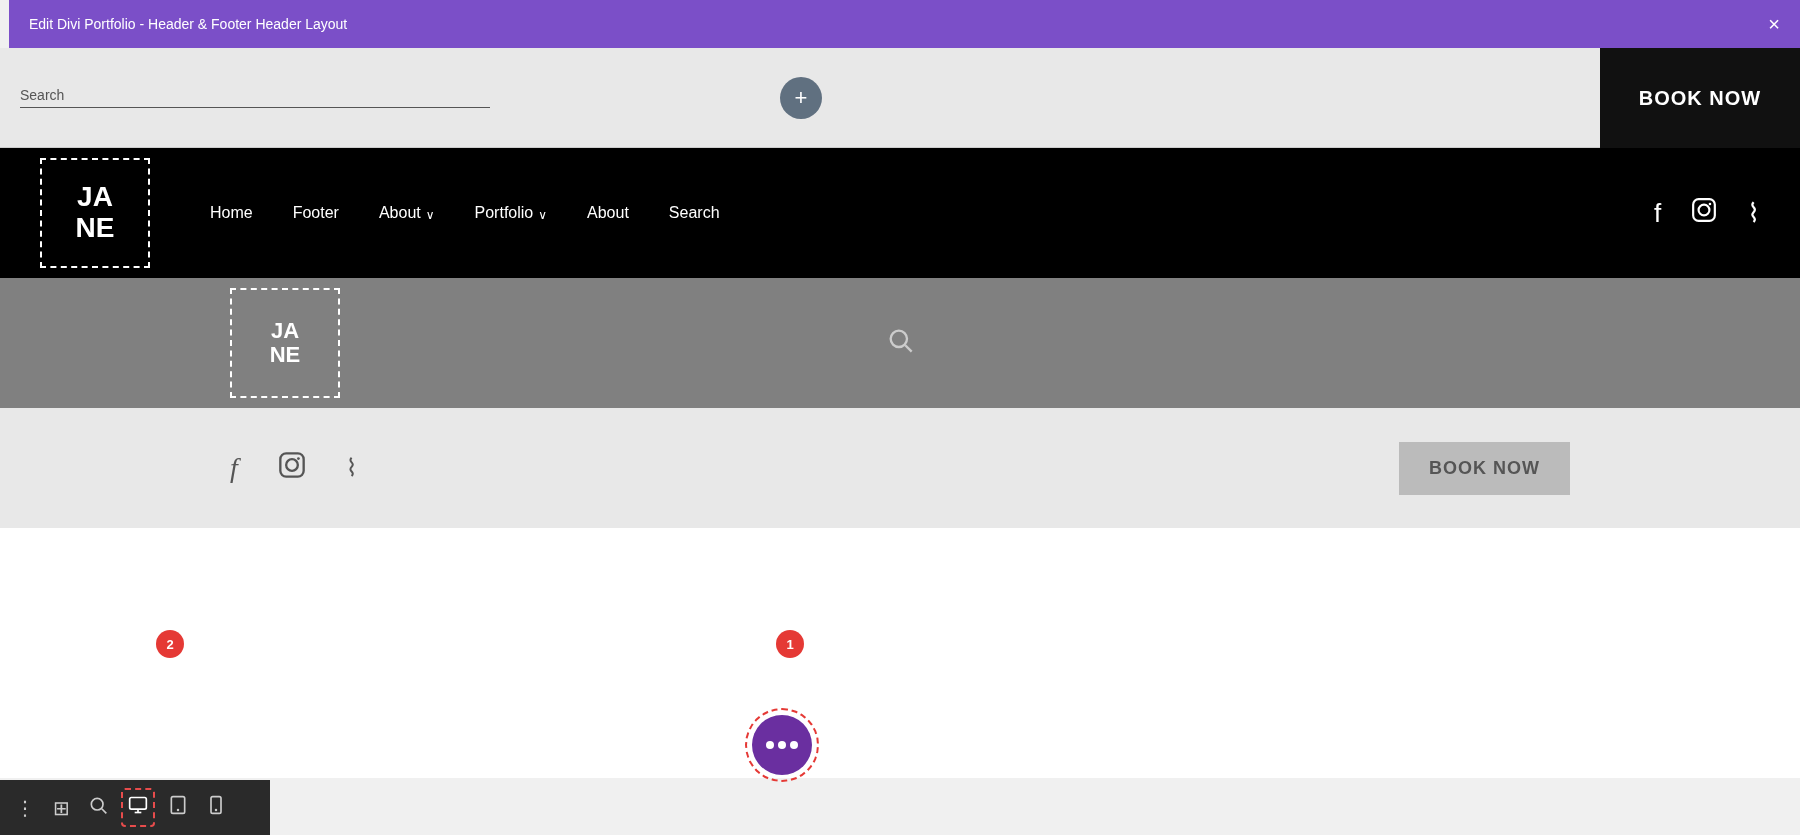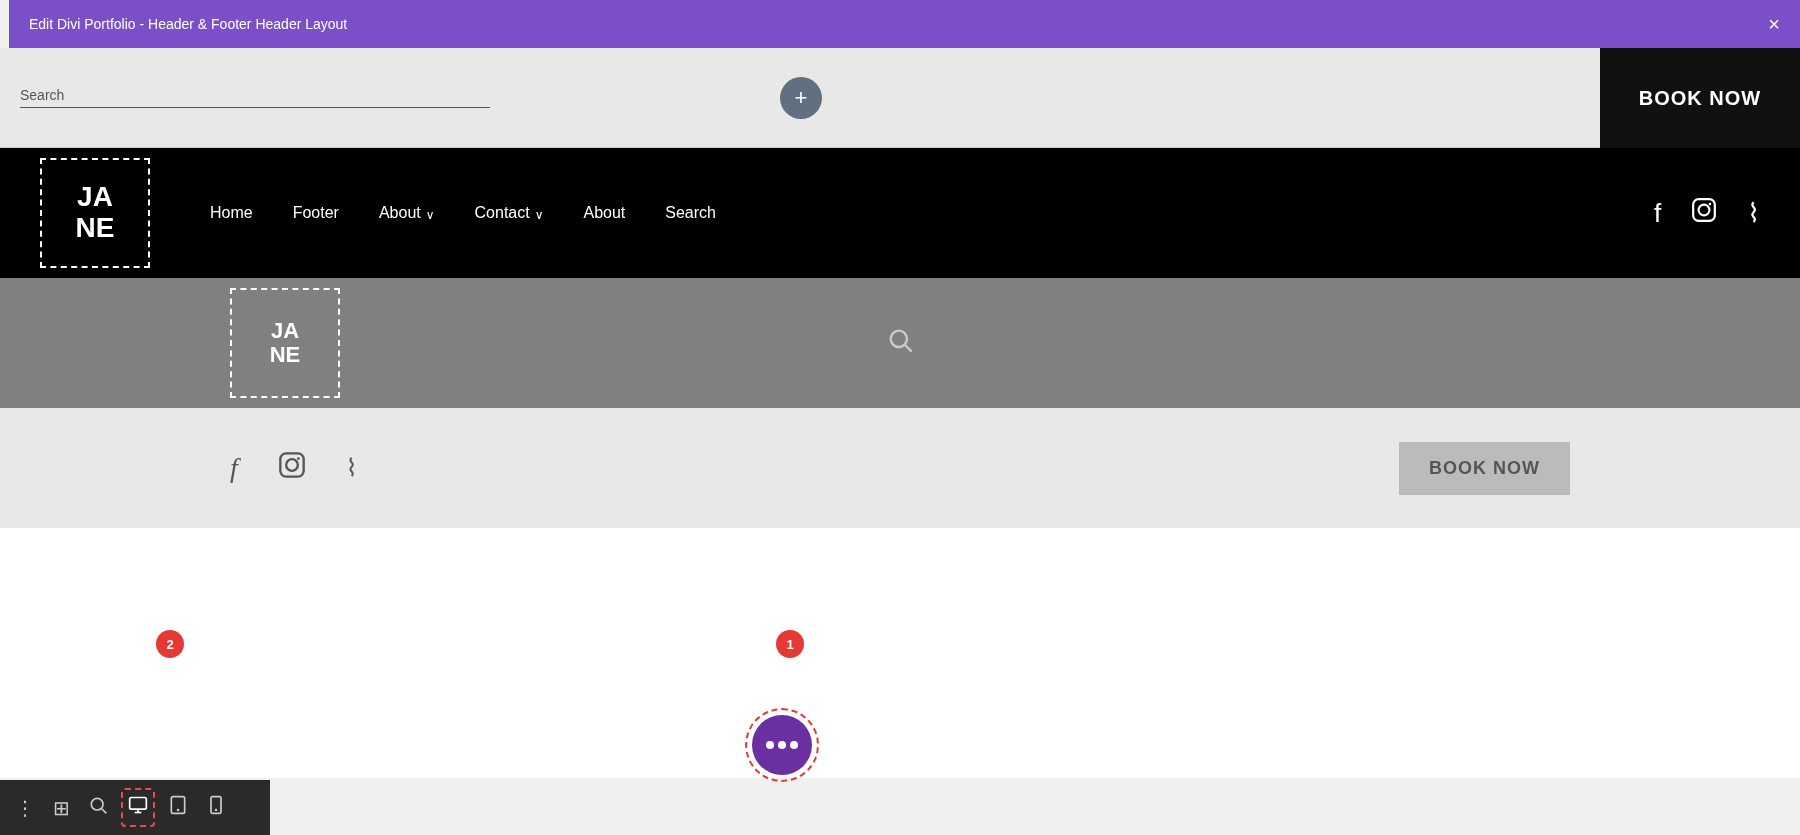--- a/index.html
+++ b/index.html
@@ -228,21 +228,21 @@
         <span>Home</span>
       </a>
     <a class="nav-link">
         <span>Footer</span>
       </a>
     <a class="nav-link">
         <span>About</span> 
         <span class="chevron">∨</span>
       </a>
     <a class="nav-link">
-        <span>Contact</span> 
+        <span>Portfolio</span> 
         <span class="chevron">∨</span>
       </a>
     <a class="nav-link">
         <span>About</span>
       </a>
     <a class="nav-link">
         <span>Search</span>
       </a>
   </nav>
   <div id="social-icons">

